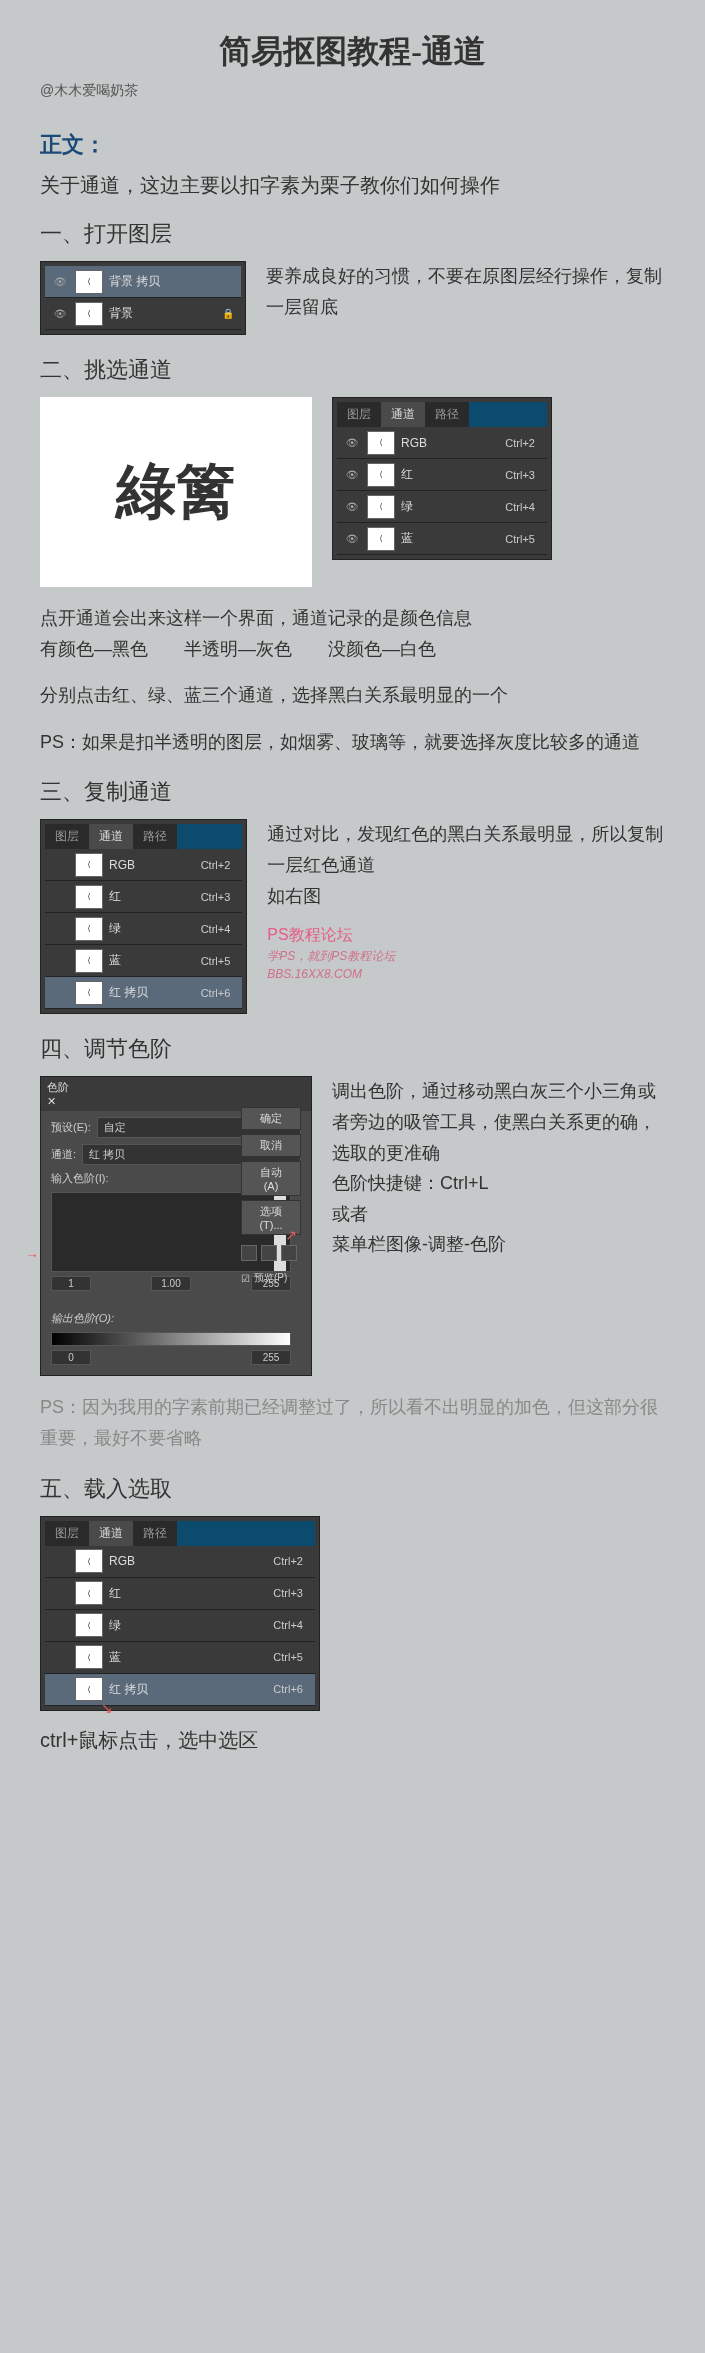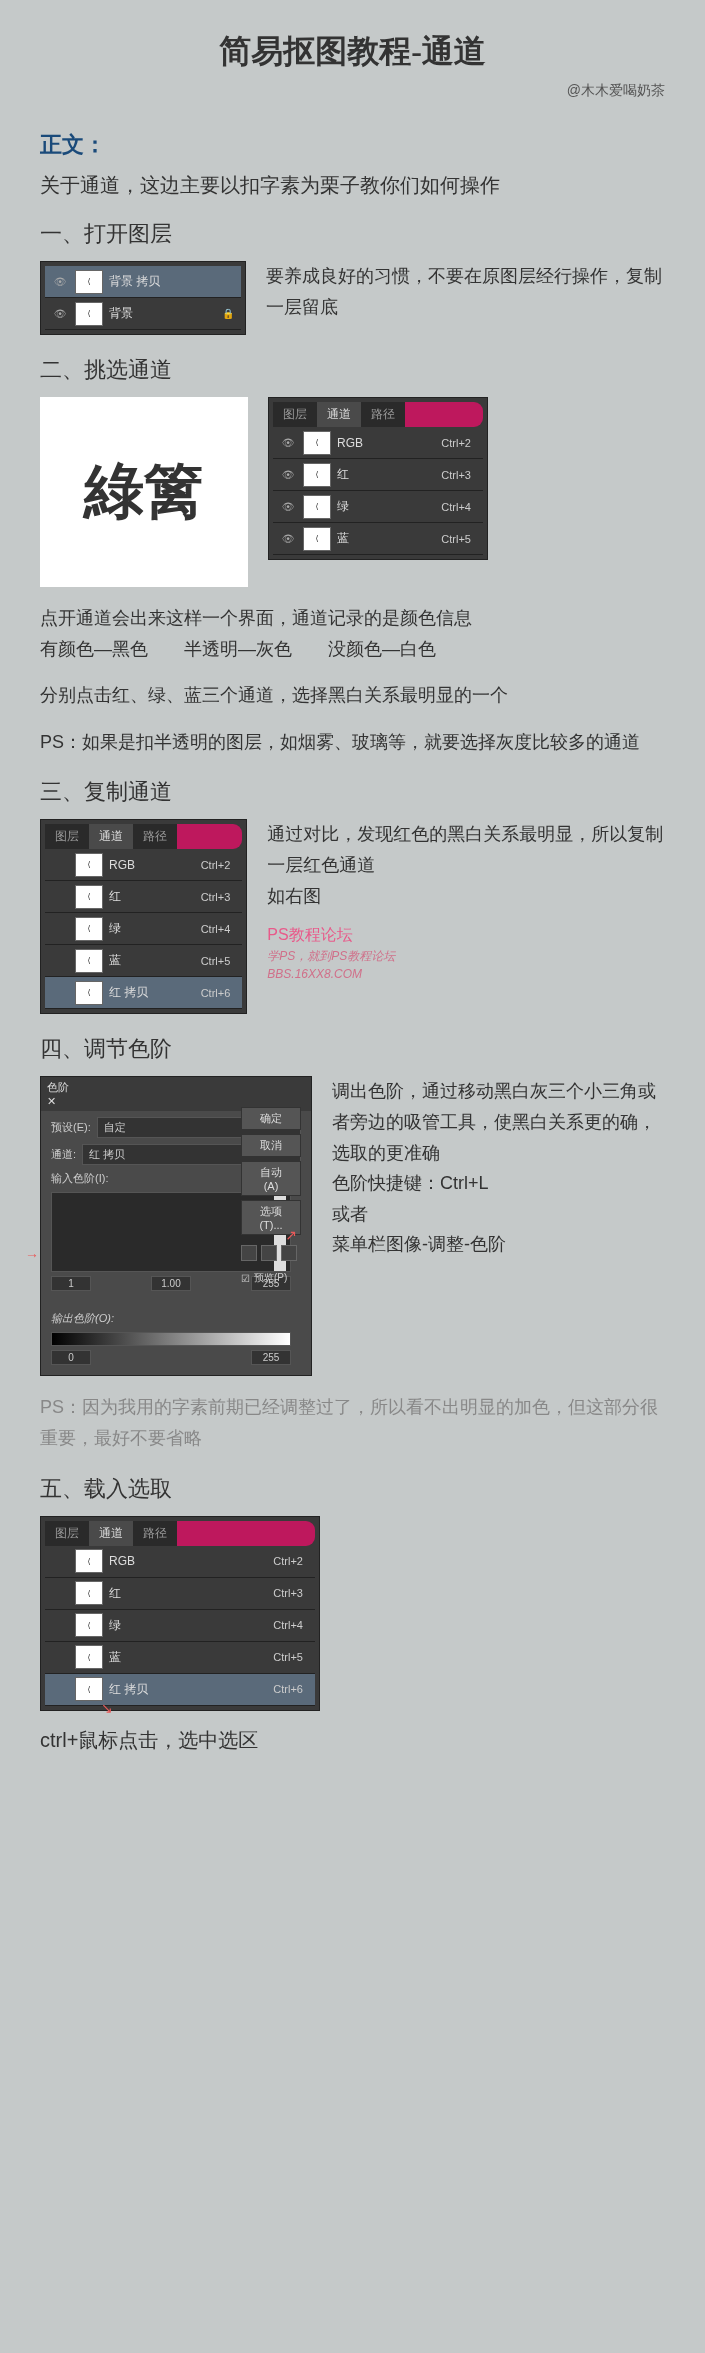--- a/index.html
+++ b/index.html
@@ -1,37 +1,37 @@
 <!DOCTYPE html>
 <html><head>
 <meta charset="utf-8">
 <style>
 * { margin: 0; padding: 0; box-sizing: border-box; }
 body { width: 705px; background: #c5c9c9; font-family: "Microsoft YaHei", sans-serif; color: #333; }
 .container { padding: 30px 40px; }
 .title { text-align: center; font-size: 32px; font-weight: bold; margin-bottom: 8px; font-family: "STKaiti", "KaiTi", serif; }
-.author { text-align: right; font-size: 14px; color: #555; margin-bottom: 30px; }
+.author { text-align: left; font-size: 14px; color: #555; margin-bottom: 30px; }
 .section-label { font-size: 22px; font-weight: bold; color: #1a4a7a; margin-bottom: 12px; }
 .intro { font-size: 20px; color: #333; margin-bottom: 20px; }
 .step-title { font-size: 22px; color: #333; margin: 20px 0 12px; }
 .row { display: flex; gap: 20px; margin-bottom: 16px; align-items: flex-start; }
 .panel { background: #3a3a3a; border: 1px solid #222; padding: 4px; }
-.panel-tabs { display: flex; background: #be185d; border-radius: 9px; }
+.panel-tabs { display: flex; background: #0c4a6e; }
 .panel-tab { padding: 4px 10px; font-size: 12px; color: #999; background: #2a2a2a; }
 .panel-tab.active { background: #4a4a4a; color: #ddd; }
 .layer-row { display: flex; align-items: center; background: #3a3a3a; border-bottom: 1px solid #222; padding: 3px 6px; min-height: 32px; }
 .layer-row.selected { background: #5a6a7a; }
 .eye { width: 18px; height: 14px; display: flex; align-items: center; justify-content: center; color: #aaa; font-size: 10px; }
 .thumb { width: 28px; height: 24px; background: #fff; border: 1px solid #666; margin: 0 6px; display: flex; align-items: center; justify-content: center; font-size: 8px; color: #333; }
 .layer-label { color: #ddd; font-size: 12px; flex: 1; }
 .layer-shortcut { color: #ccc; font-size: 11px; padding-right: 6px; }
 .lock { color: #aaa; font-size: 10px; }
 .desc { font-size: 18px; color: #333; line-height: 1.7; }
 .desc-block { margin: 16px 0; }
-.calligraphy { width: 208px; height: 190px; background: #fff; display: flex; align-items: center; justify-content: center; font-size: 60px; font-family: "STKaiti", serif; font-weight: bold; position: relative; }
+.calligraphy { width: 272px; height: 190px; background: #fff; display: flex; align-items: center; justify-content: center; font-size: 60px; font-family: "STKaiti", serif; font-weight: bold; position: relative; }
 .watermark { color: #e85a8a; font-size: 16px; margin-top: 12px; line-height: 1.5; }
 .watermark .sub { font-size: 12px; color: #d0708a; font-style: italic; }
 .levels-dialog { background: #4a4a4a; border: 1px solid #222; padding: 10px; width: 350px; position: relative; }
 .levels-title { background: #3a3a3a; color: #ddd; font-size: 11px; padding: 3px 6px; display: flex; justify-content: space-between; margin: -10px -10px 6px -10px; flex-direction: column; }
 .levels-row { display: flex; align-items: center; gap: 6px; margin-bottom: 6px; font-size: 11px; color: #ccc; }
 .levels-select { background: #333; border: 1px solid #555; color: #ccc; padding: 2px 20px 2px 6px; font-size: 11px; flex: 1; }
 .levels-btn { background: #555; border: 1px solid #333; color: #ddd; padding: 3px 12px; font-size: 11px; width: 60px; text-align: center; }
 .levels-right { position: absolute; right: 10px; top: 30px; display: flex; flex-direction: column; gap: 4px; justify-content: space-between; }
 .levels-left { width: 250px; }
 .histogram { width: 240px; height: 80px; background: #2a2a2a; border: 1px solid #555; position: relative; margin: 4px 0; }

